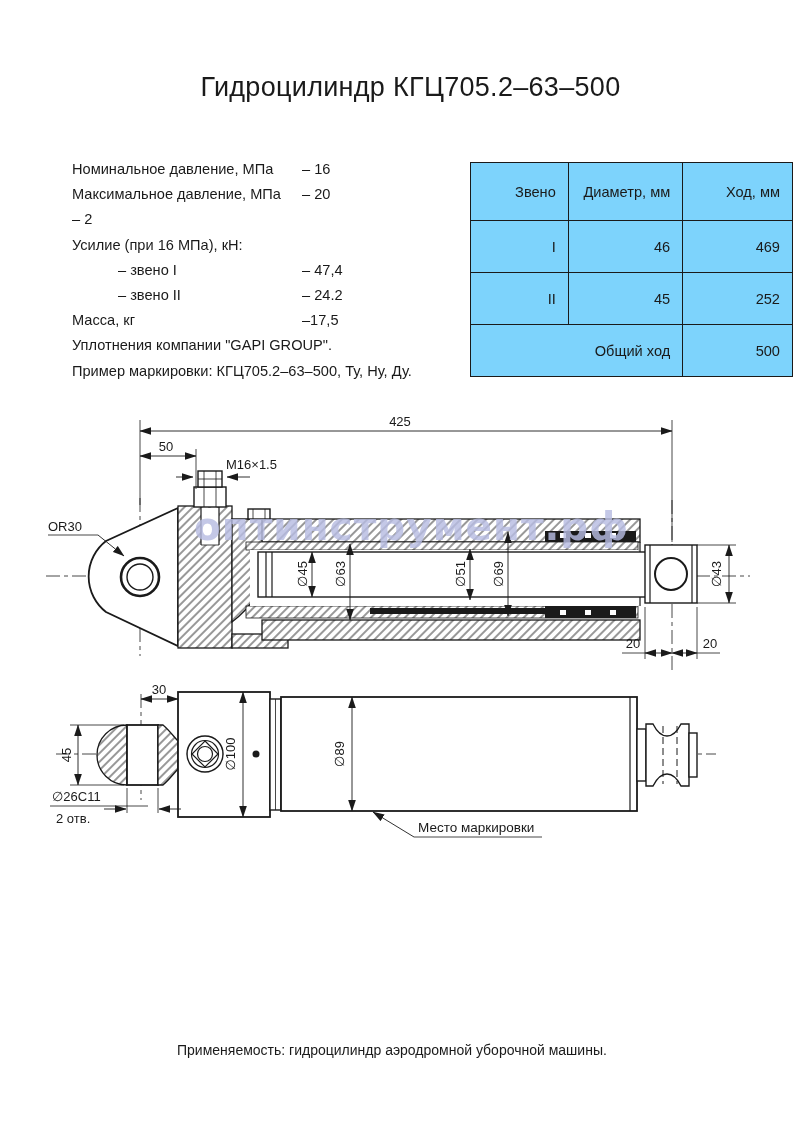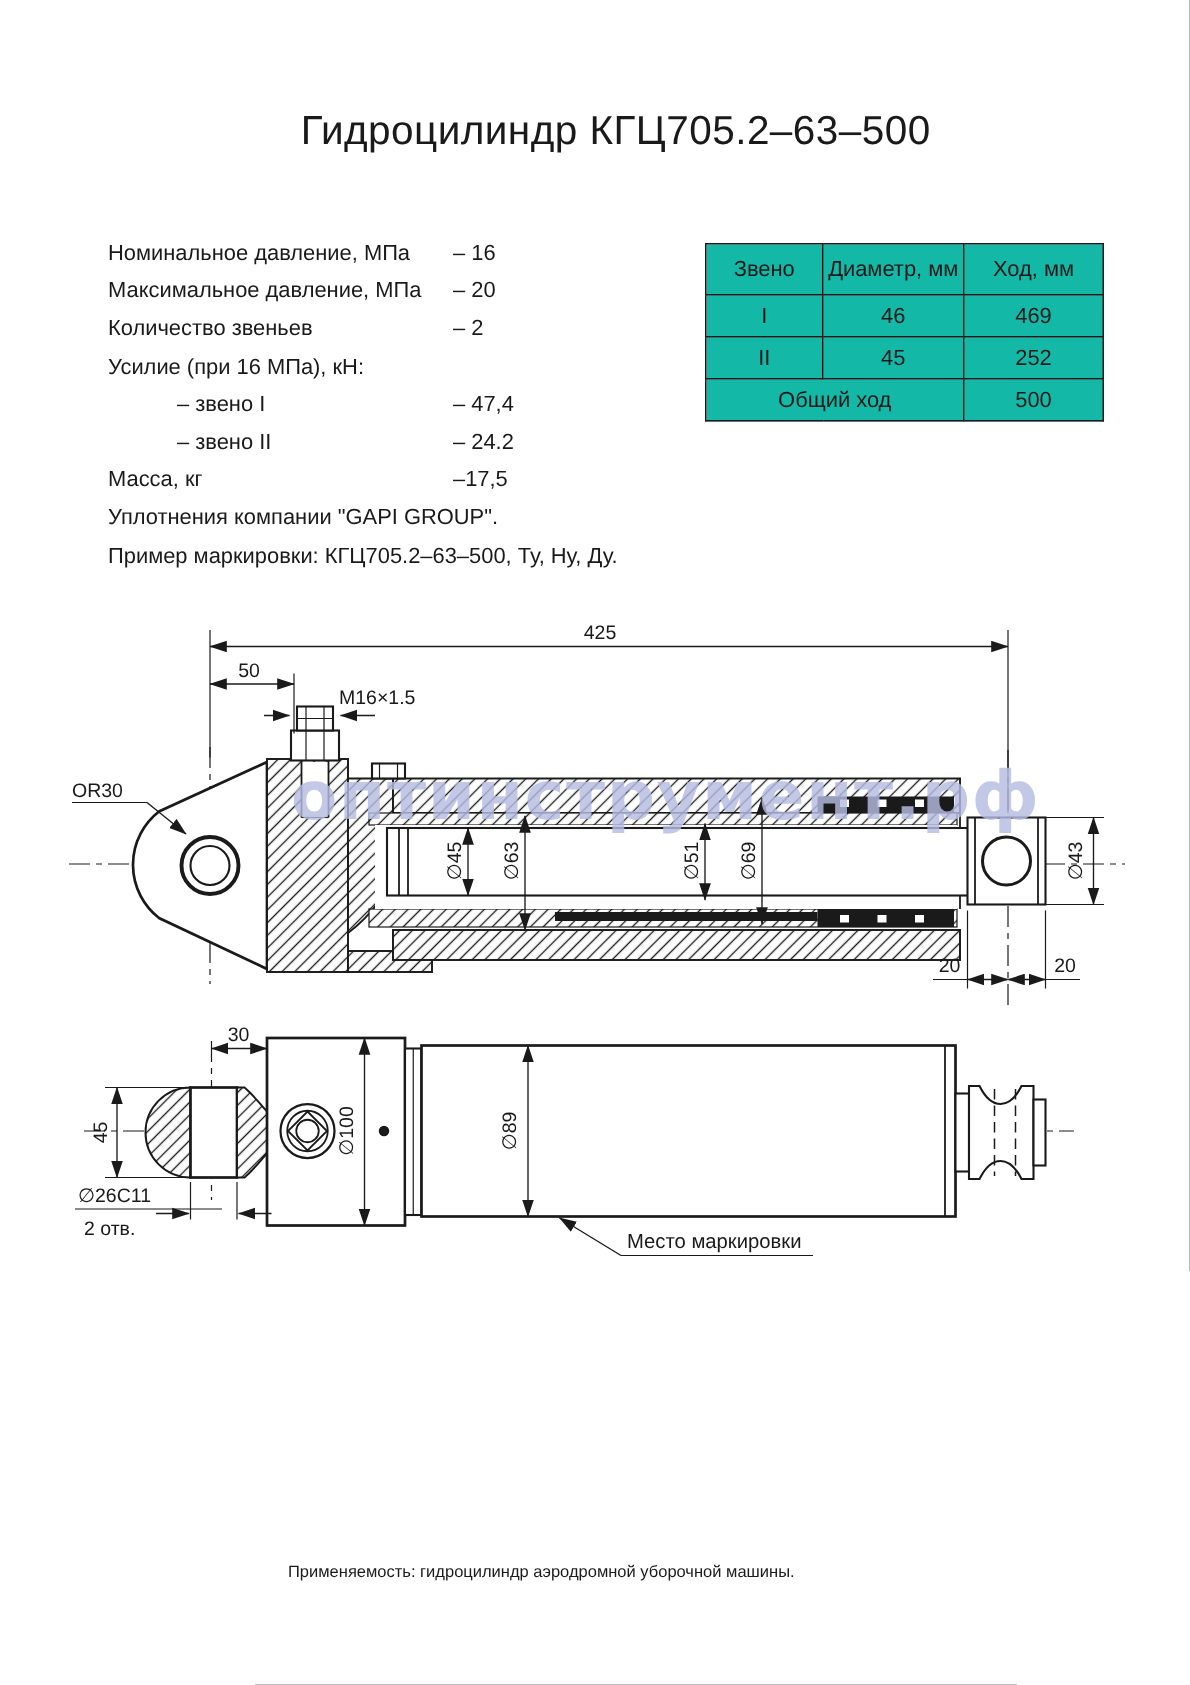--- a/index.html
+++ b/index.html
@@ -9,61 +9,60 @@
          font-size:27px;font-weight:400;letter-spacing:.3px;transform:translateX(14px);}
   
   .specs{position:absolute;left:72px;top:157px;width:400px;font-size:14.6px;line-height:25.2px;}
   .specs .row{display:flex;height:25.2px;}
   .specs .lab{width:230px;}
   .specs .row.ind .lab{padding-left:46px;width:184px;}
   .specs .note{height:25.2px;white-space:nowrap;}
   
   .spec-table{position:absolute;left:470px;top:162px;border-collapse:collapse;}
   .spec-table th,.spec-table td{border:1.8px solid #1a1a1a;font-size:14.6px;font-weight:400;
-        text-align:center;vertical-align:middle;padding:0;background:#14b8a6;}
+        text-align:right;vertical-align:middle;padding:12px;background:#7dd3fc;}
   .spec-table th{height:33px;}
   .spec-table td{height:27px;}
   .spec-table .c1{width:77px;} .spec-table .c2{width:93px;} .spec-table .c3{width:92px;margin-top:21px;}
   
   svg.draw{position:absolute;left:0;}
   .ol {fill:#fff;stroke:#1a1a1a;stroke-width:1.8;}
   .ol2{fill:#fff;stroke:#1a1a1a;stroke-width:1.4;}
   .ht {fill:url(#hatch);stroke:#1a1a1a;stroke-width:1.3;}
   .ln {stroke:#1a1a1a;stroke-width:1.2;fill:none;}
   .tn {stroke:#1a1a1a;stroke-width:.8;fill:none;}
   .dm {stroke:#1a1a1a;stroke-width:.9;fill:none;}
   .cl {stroke:#1a1a1a;stroke-width:.8;fill:none;stroke-dasharray:14 4 4 4;}
   .hd {stroke:#1a1a1a;stroke-width:1;fill:none;stroke-dasharray:7 4;}
   .blk{fill:#1a1a1a;stroke:none;}
   .wn {fill:#fff;stroke:none;}
   text.dt{font:13px "Liberation Sans",sans-serif;fill:#1a1a1a;}
   
   .watermark{position:absolute;left:194px;top:504px;z-index:5;pointer-events:none;
-        font-family:"DejaVu Sans",sans-serif;font-size:45px;font-weight:bold;letter-spacing:1px;
+        font-family:"DejaVu Sans",sans-serif;font-size:39px;font-weight:bold;letter-spacing:1px;
         color:rgba(183,188,226,.82);}
-  .footnote{position:absolute;left:192px;top:1042px;font-size:11px;}
+  .footnote{position:absolute;left:177px;top:1042px;font-size:14px;}
 </style>
 </head>
 <body>
 
 <div class="page">
 
   <div class="title">Гидроцилиндр КГЦ705.2–63–500</div>
 
   <div class="specs">
     <div class="row">
       <div class="lab">Номинальное давление, МПа</div>
       <div class="val">– 16</div>
     </div>
     <div class="row">
       <div class="lab">Максимальное давление, МПа</div>
       <div class="val">– 20</div>
     </div>
     <div class="row">
-      <div class="lab">Количество звеньев</div>
       <div class="val">– 2</div>
     </div>
     <div class="row">
       <div class="lab">Усилие (при 16 МПа), кН:</div>
       <div class="val"></div>
     </div>
     <div class="row ind">
       <div class="lab">– звено I</div>
       <div class="val">– 47,4</div>
     </div>

